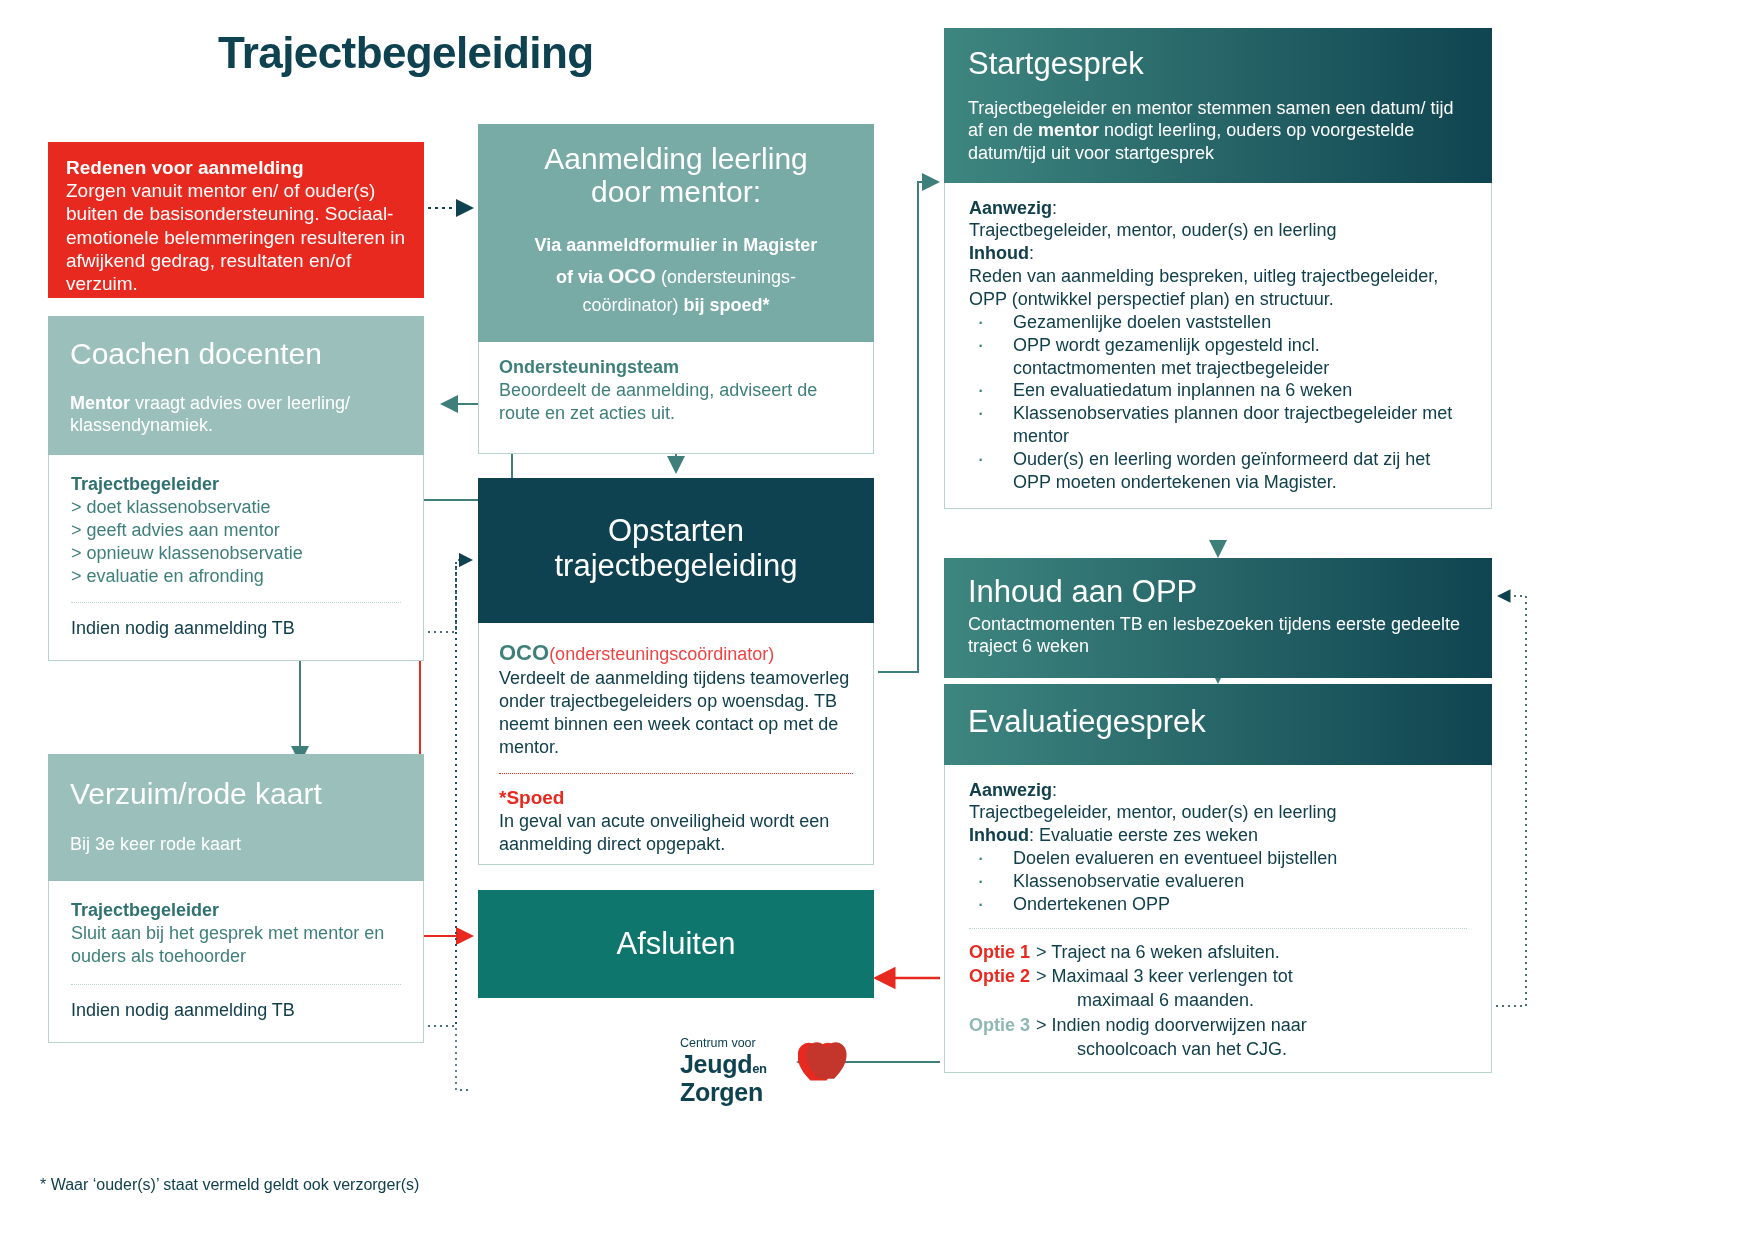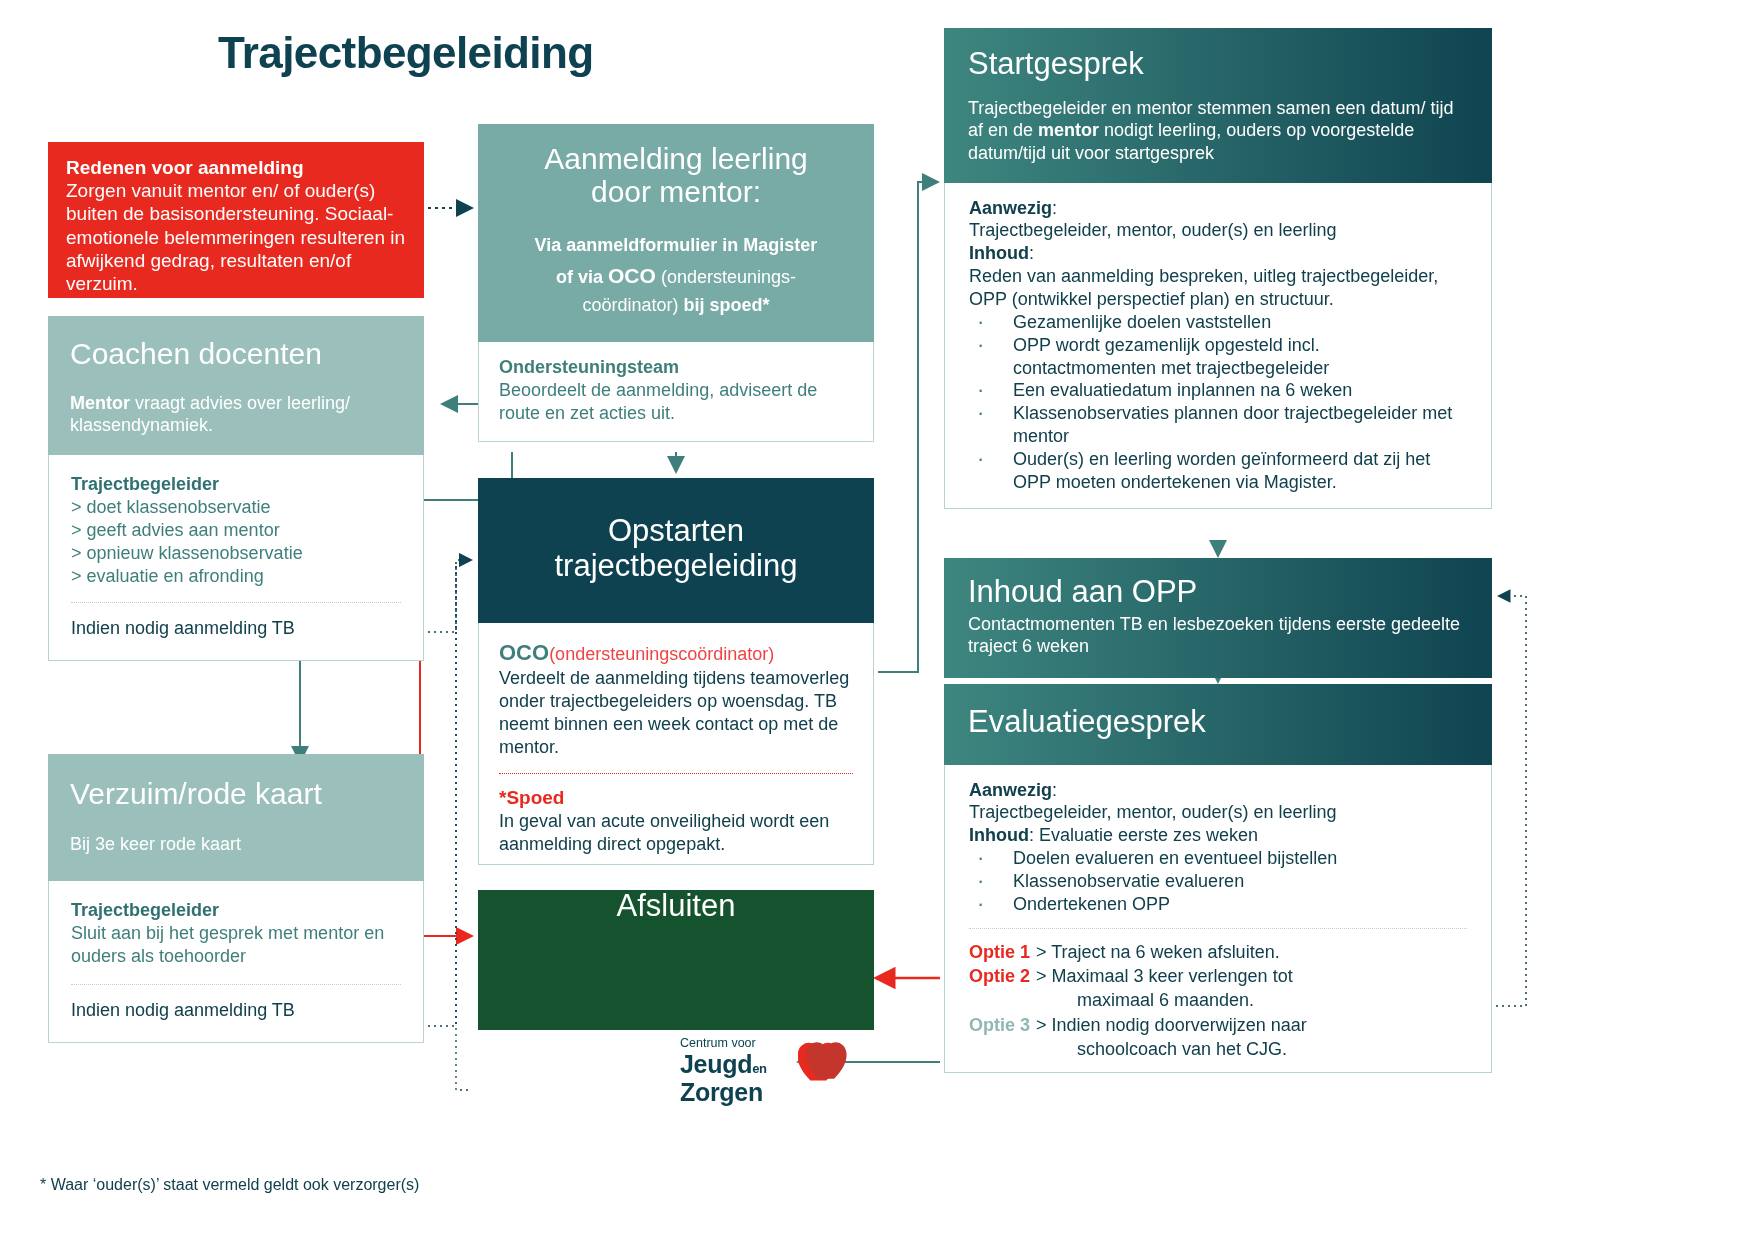--- a/index.html
+++ b/index.html
@@ -69,36 +69,36 @@
   #verz .bd .lead{font-weight:bold;color:#2f7170;}
   #verz .foot{border-top:1px dotted #b9d3cf;margin-top:16px;padding:14px 0 12px 0;color:#11404c;font-size:18px;}
 
   
   #aanm{left:478px;top:124px;width:396px;}
   #aanm .hd{background:#78aaa6;color:#fff;padding:18px 20px 22px 20px;text-align:center;}
   #aanm .h-title{font-size:30px;line-height:1.1;}
   #aanm .hsub{font-size:18px;line-height:1.55;margin-top:24px;}
   #aanm .hsub b{font-weight:bold;}
   #aanm .hsub .oco{font-weight:bold;font-size:21px;}
-  #aanm .bd{padding:14px 20px 16px 20px;color:#3e7f7b;font-size:18px;line-height:1.27;}
+  #aanm .bd{padding:14px 20px 28px 20px;color:#3e7f7b;font-size:18px;line-height:1.27;}
   #aanm .bd .lead{font-weight:bold;color:#3e7f7b;}
 
   
   #opst{left:478px;top:478px;width:396px;}
   #opst .hd{background:#0e4251;color:#fff;padding:36px 20px 40px 20px;text-align:center;}
   #opst .h-title{font-size:31px;line-height:1.12;}
   #opst .bd{padding:16px 20px 8px 20px;color:#11404c;font-size:18px;line-height:1.27;}
   #opst .oco{color:#3e7f7b;font-weight:bold;font-size:22px;}
   #opst .ocosub{color:#ef4444;font-size:18px;}
   #opst .spoed{border-top:1px dotted #e8291f;margin-top:14px;padding-top:12px;}
   #opst .spoed .lead{color:#e8291f;font-weight:bold;font-size:19px;}
 
   
-  #afsl{left:478px;top:890px;width:396px;height:140px;background:#14532d;color:#fff;
-        display:flex;align-items:flex-start;justify-content:center;}
+  #afsl{left:478px;top:890px;width:396px;height:108px;background:#0f766e;color:#fff;
+        display:flex;align-items:center;justify-content:center;}
   #afsl .h-title{font-size:31px;}
 
   
   #start{left:944px;top:28px;width:548px;}
   #start .hd{background:linear-gradient(90deg,#3e8680 0%,#0f4450 100%);color:#fff;padding:20px 24px 18px 24px;}
   #start .h-title{font-size:31px;}
   #start .hsub{font-size:18px;line-height:1.26;margin-top:16px;}
   #start .bd{padding:14px 24px 14px 24px;color:#11404c;font-size:18px;line-height:1.27;}
 
   

